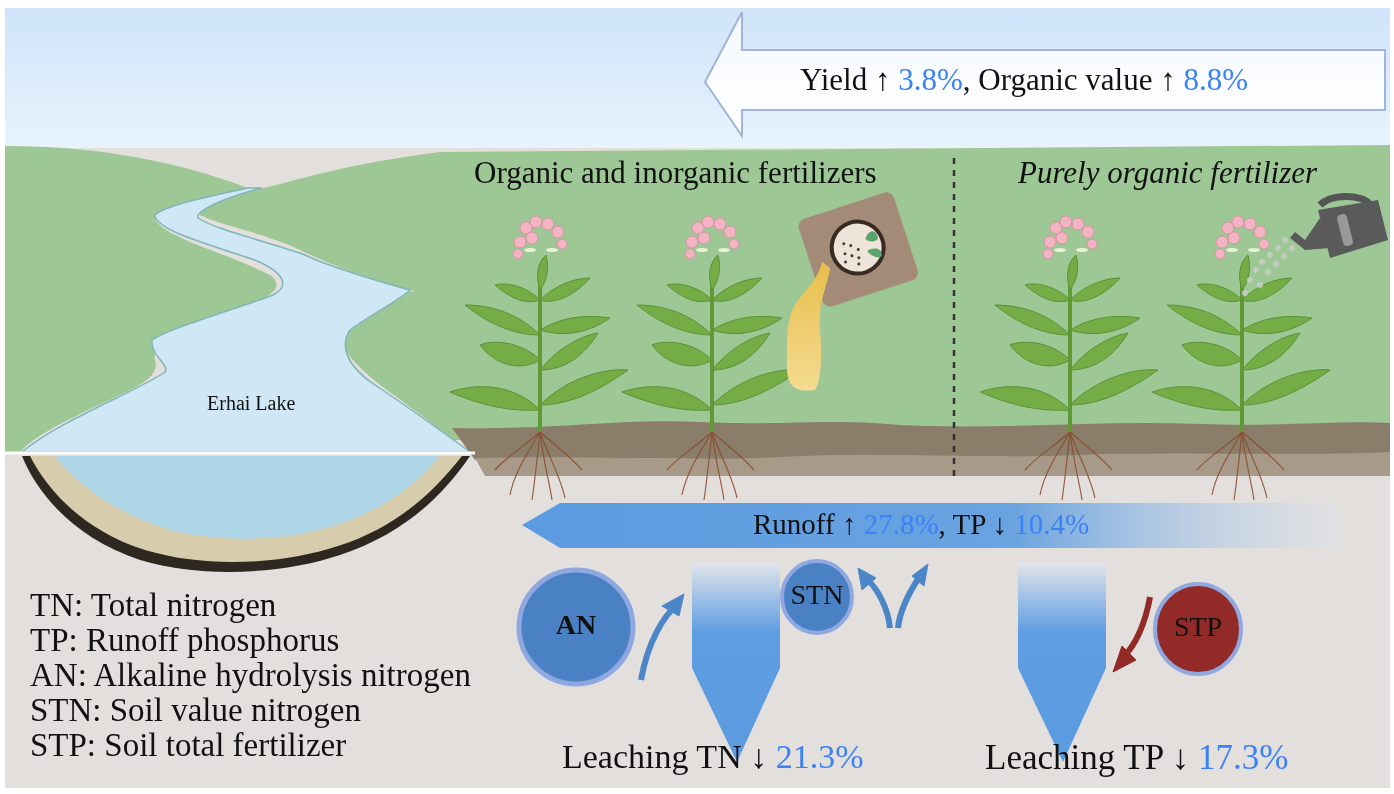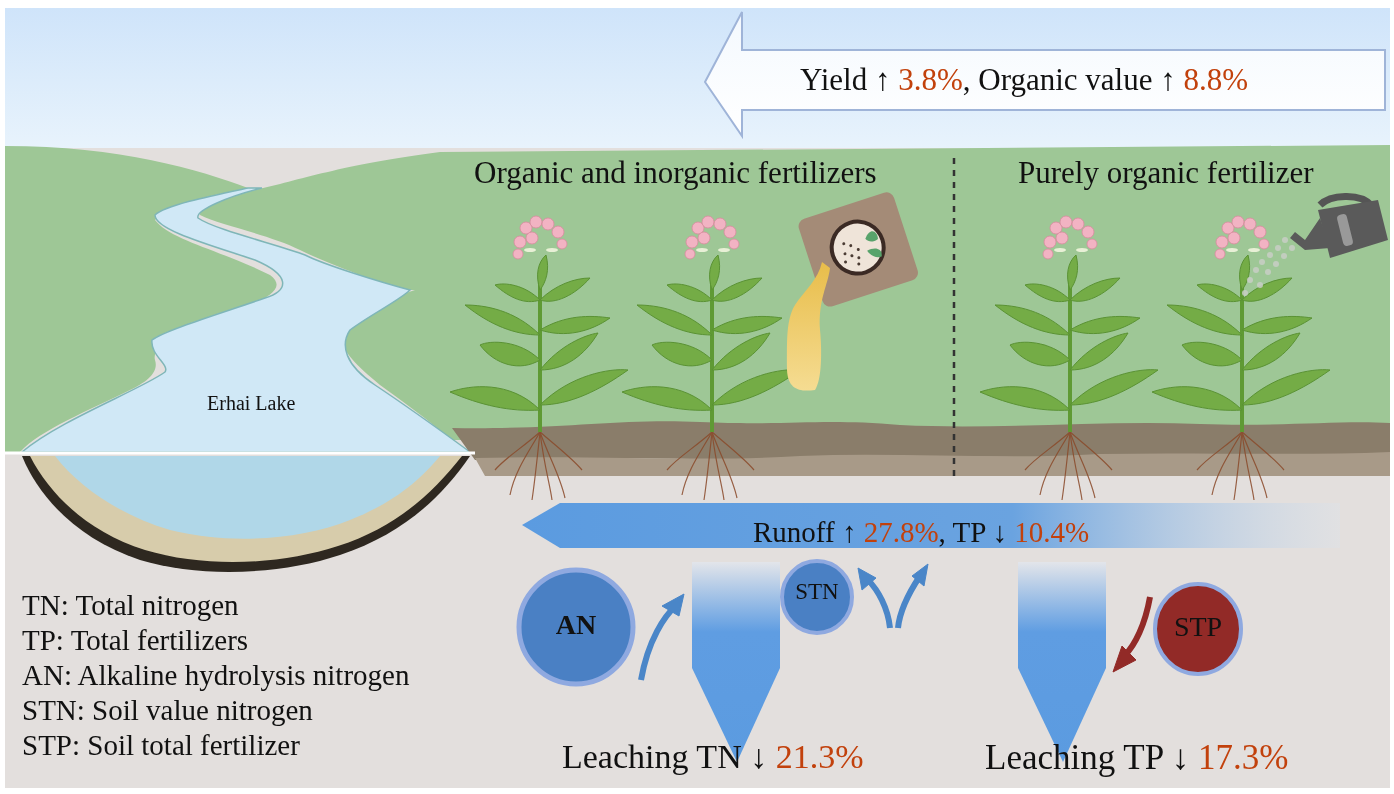--- a/index.html
+++ b/index.html
@@ -1,21 +1,21 @@
 <!DOCTYPE html>
 <html><head>
 <meta charset="utf-8">
 <style>
   html,body{margin:0;padding:0;background:#ffffff;}
   body{width:1394px;height:794px;position:relative;overflow:hidden;font-family:"Liberation Serif",serif;color:#111;}
   #scene{position:absolute;left:0;top:0;width:1394px;height:794px;}
   .txt{position:absolute;white-space:nowrap;font-family:"Liberation Serif",serif;color:#111;}
-  .red{color:#c2410c;}
+  .red{color:#3b82f6;}
   .lbl{font-size:31px;}
-  .legend{position:absolute;left:22px;top:588px;font-size:29px;line-height:35px;}
+  .legend{position:absolute;left:30px;top:588px;font-size:33px;line-height:35px;}
   .legend div{white-space:nowrap;}
   .circle-lbl{position:absolute;font-size:28px;text-align:center;}
 </style>
 </head>
 <body>
 
 <svg id="scene" viewBox="0 0 1394 794" xmlns="http://www.w3.org/2000/svg">
   <defs>
     <linearGradient id="skyG" x1="0" y1="0" x2="0" y2="1">
       <stop offset="0" stop-color="#cfe4fa"></stop>
@@ -282,47 +282,47 @@
 <div class="txt lbl" style="left:800px;top:62px;">
   <span>Yield</span>
   <span>↑</span>
   <span class="red">3.8%</span><span>,</span>
   <span>Organic value</span>
   <span>↑</span>
   <span class="red">8.8%</span>
 </div>
 
 <div class="txt lbl" style="left:474px;top:155px;">Organic and inorganic fertilizers</div>
-<div class="txt lbl" style="left:1018px;top:155px;">Purely organic fertilizer</div>
+<div class="txt lbl" style="left:1018px;top:155px;font-style:italic;">Purely organic fertilizer</div>
 
 <div class="txt" style="left:207px;top:392px;font-size:20px;">Erhai Lake</div>
 
-<div class="txt" style="left:753px;top:508px;font-size:29px;margin-top:8px;">
+<div class="txt" style="left:753px;top:508px;font-size:29px;">
   <span>Runoff</span>
   <span>↑</span>
   <span class="red">27.8%</span><span>,</span>
   <span>TP</span>
   <span>↓</span>
   <span class="red">10.4%</span>
 </div>
 
 <div class="circle-lbl" style="left:540px;top:609px;width:72px;font-weight:bold;">AN</div>
-<div class="circle-lbl" style="left:782px;top:579px;width:70px;font-size:23px;">STN</div>
+<div class="circle-lbl" style="left:782px;top:579px;width:70px;font-size:28px;">STN</div>
 <div class="circle-lbl" style="left:1160px;top:611px;width:76px;">STP</div>
 
 <div class="txt" style="left:562px;top:738px;font-size:34px;">
   <span>Leaching TN</span>
   <span>↓</span>
   <span class="red">21.3%</span>
 </div>
 <div class="txt" style="left:985px;top:738px;font-size:35px;">
   <span>Leaching TP</span>
   <span>↓</span>
   <span class="red">17.3%</span>
 </div>
 
 <div class="legend">
   <div>TN: Total nitrogen</div>
-  <div>TP: Total fertilizers</div>
+  <div>TP: Runoff phosphorus</div>
   <div>AN: Alkaline hydrolysis nitrogen</div>
   <div>STN: Soil value nitrogen</div>
   <div>STP: Soil total fertilizer</div>
 </div>
 
 </body></html>

